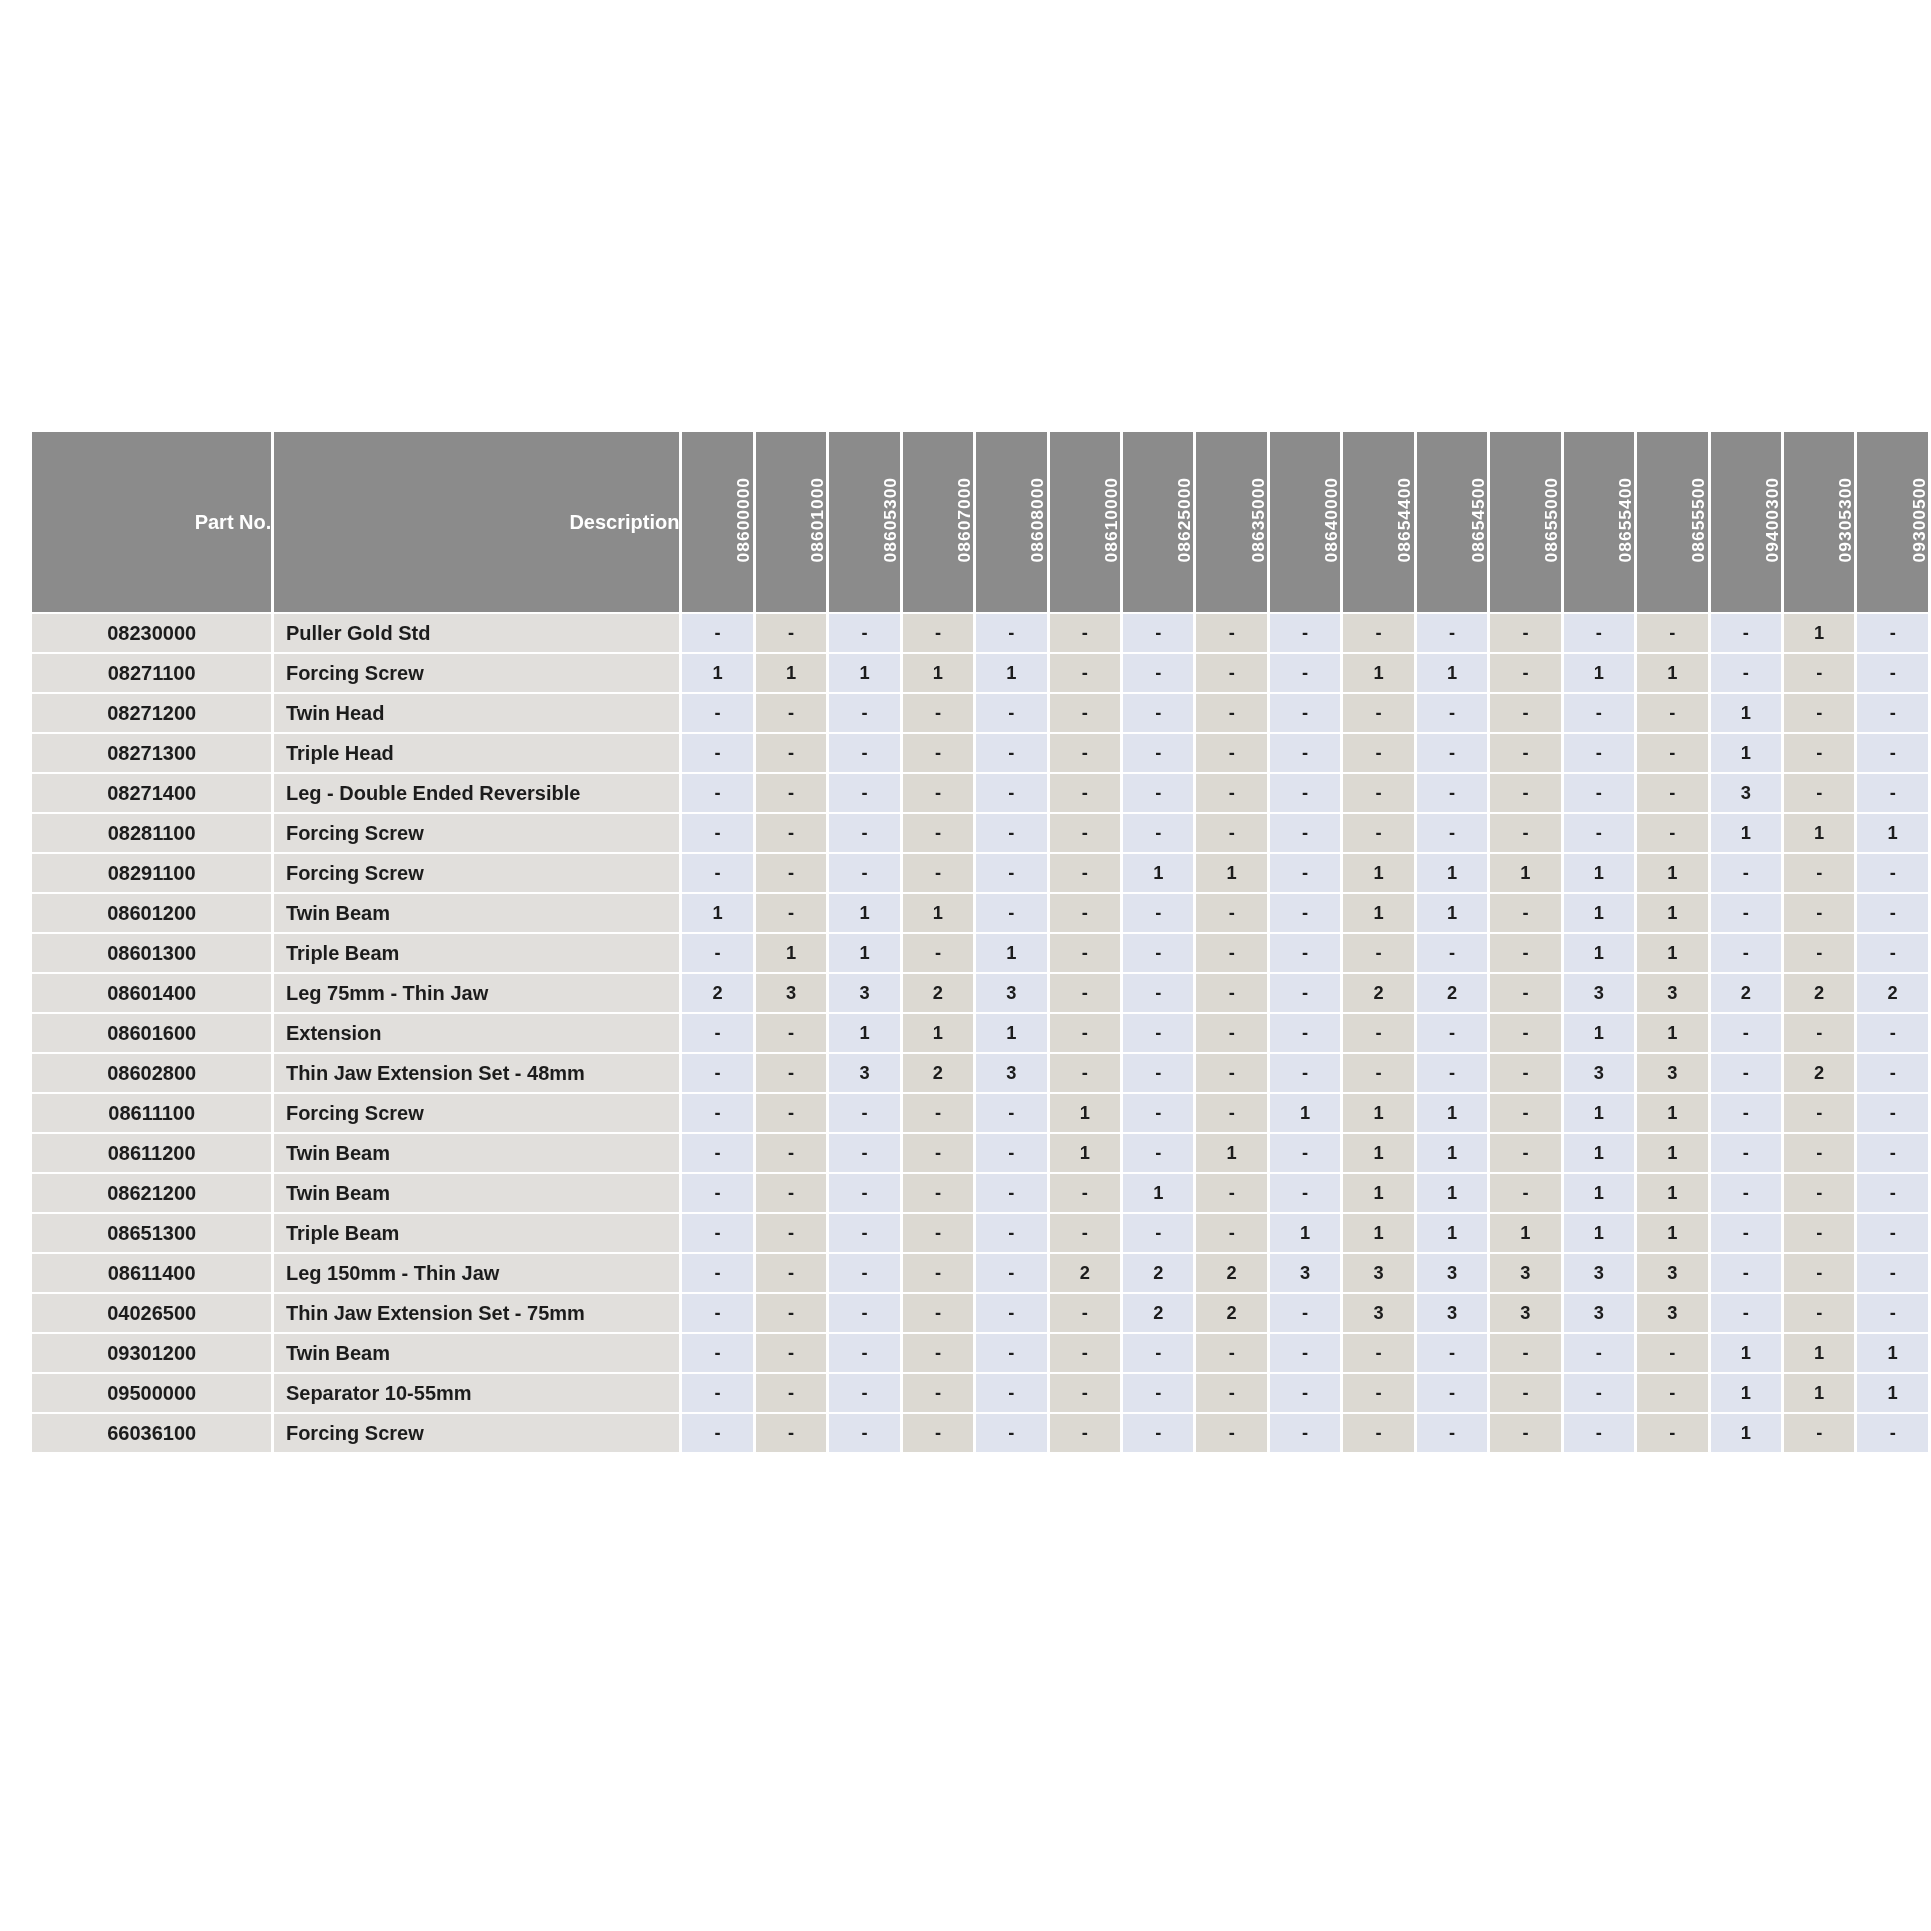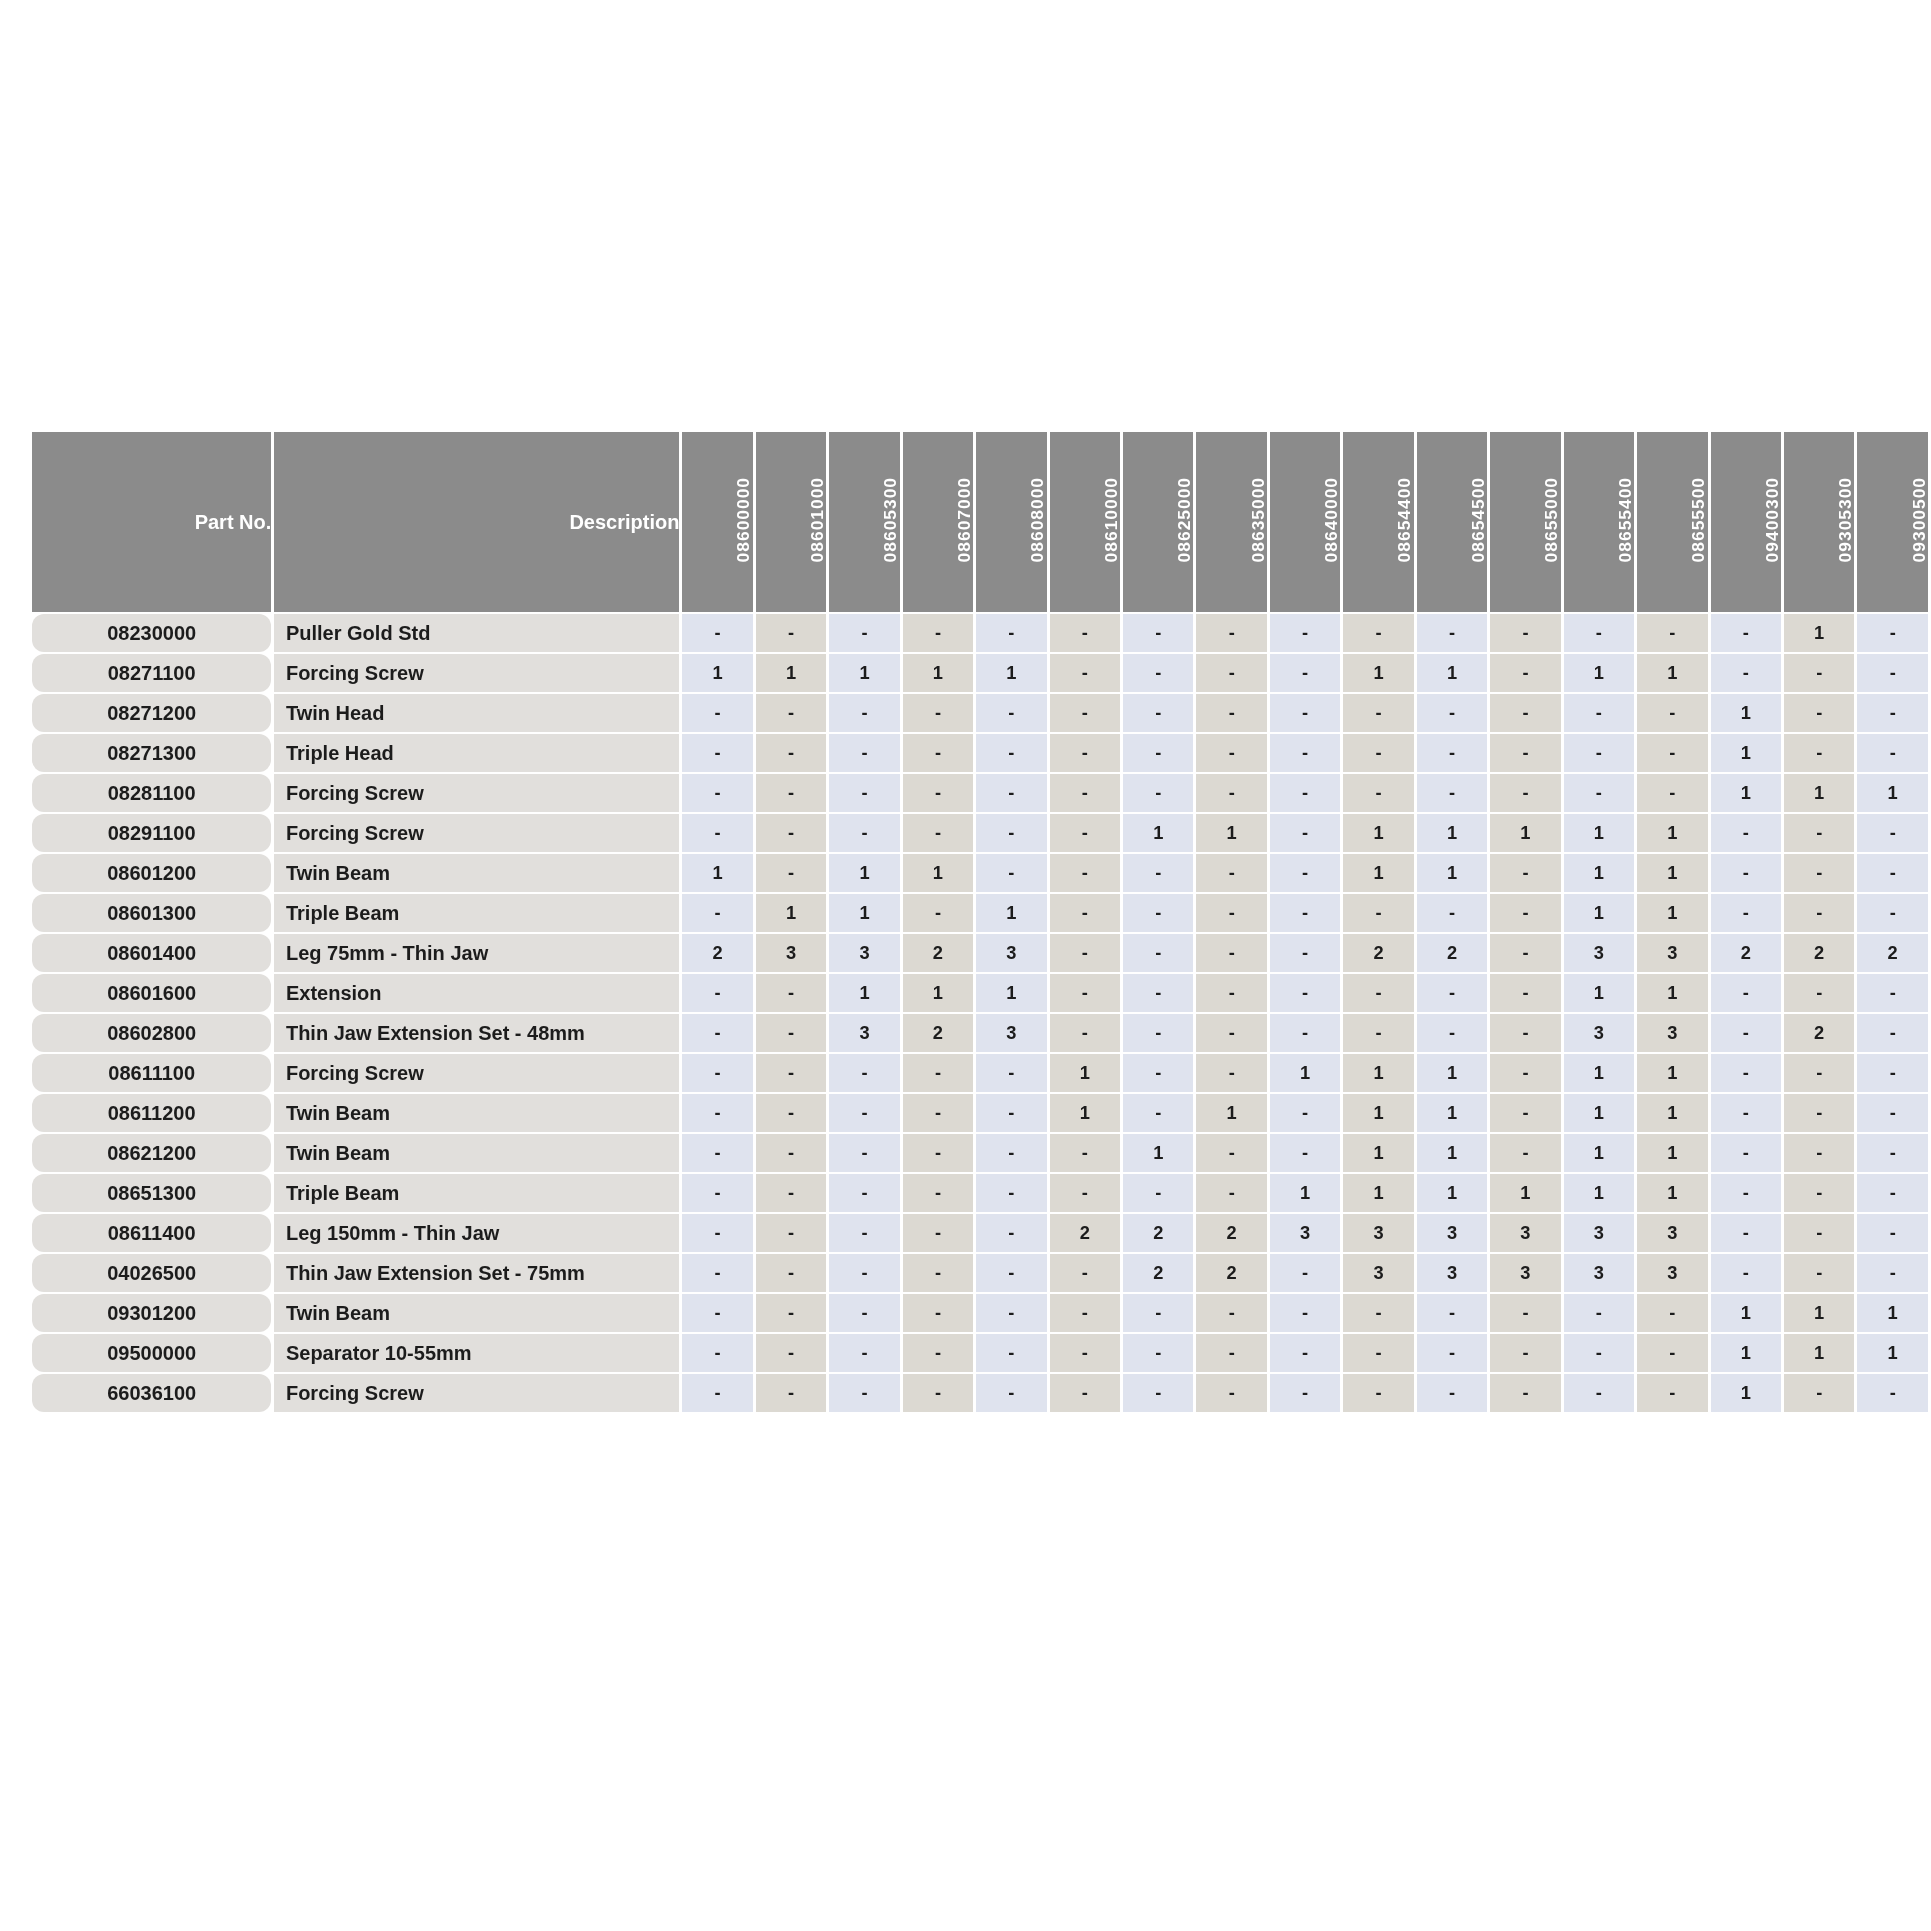--- a/index.html
+++ b/index.html
@@ -48,21 +48,21 @@
     white-space:nowrap;
   }
   td{
     height:38px;
     font-weight:bold;
     font-size:18.3px;
     text-align:center;
     vertical-align:middle;
     color:var(--cell-text);
   }
-  td.part-cell{background:var(--label-cell-bg);font-size:20px;border-radius:12px;}
+  td.part-cell{background:var(--label-cell-bg);font-size:20px;}
   td.desc-cell{
     background:var(--label-cell-bg);
     text-align:left;
     padding-left:11.6px;
     font-size:20px;
     margin-top:16px;
   }
   td.qty-blue{background:var(--qty-cell-blue-bg);}
   td.qty-tan{background:var(--qty-cell-tan-bg);}
 </style>
@@ -173,20 +173,41 @@
           <td class="qty-cell qty-tan">-</td>
           <td class="qty-cell qty-blue">-</td>
           <td class="qty-cell qty-tan">-</td>
           <td class="qty-cell qty-blue">-</td>
           <td class="qty-cell qty-tan">-</td>
           <td class="qty-cell qty-blue">1</td>
           <td class="qty-cell qty-tan">-</td>
           <td class="qty-cell qty-blue">-</td>
         </tr>
         <tr>
+          <td class="part-cell">08271400</td>
+          <td class="desc-cell">Leg - Double Ended Reversible</td>
+          <td class="qty-cell qty-blue">-</td>
+          <td class="qty-cell qty-tan">-</td>
+          <td class="qty-cell qty-blue">-</td>
+          <td class="qty-cell qty-tan">-</td>
+          <td class="qty-cell qty-blue">-</td>
+          <td class="qty-cell qty-tan">-</td>
+          <td class="qty-cell qty-blue">-</td>
+          <td class="qty-cell qty-tan">-</td>
+          <td class="qty-cell qty-blue">-</td>
+          <td class="qty-cell qty-tan">-</td>
+          <td class="qty-cell qty-blue">-</td>
+          <td class="qty-cell qty-tan">-</td>
+          <td class="qty-cell qty-blue">-</td>
+          <td class="qty-cell qty-tan">-</td>
+          <td class="qty-cell qty-blue">3</td>
+          <td class="qty-cell qty-tan">-</td>
+          <td class="qty-cell qty-blue">-</td>
+        </tr>
+        <tr>
           <td class="part-cell">08281100</td>
           <td class="desc-cell">Forcing Screw</td>
           <td class="qty-cell qty-blue">-</td>
           <td class="qty-cell qty-tan">-</td>
           <td class="qty-cell qty-blue">-</td>
           <td class="qty-cell qty-tan">-</td>
           <td class="qty-cell qty-blue">-</td>
           <td class="qty-cell qty-tan">-</td>
           <td class="qty-cell qty-blue">-</td>
           <td class="qty-cell qty-tan">-</td>

